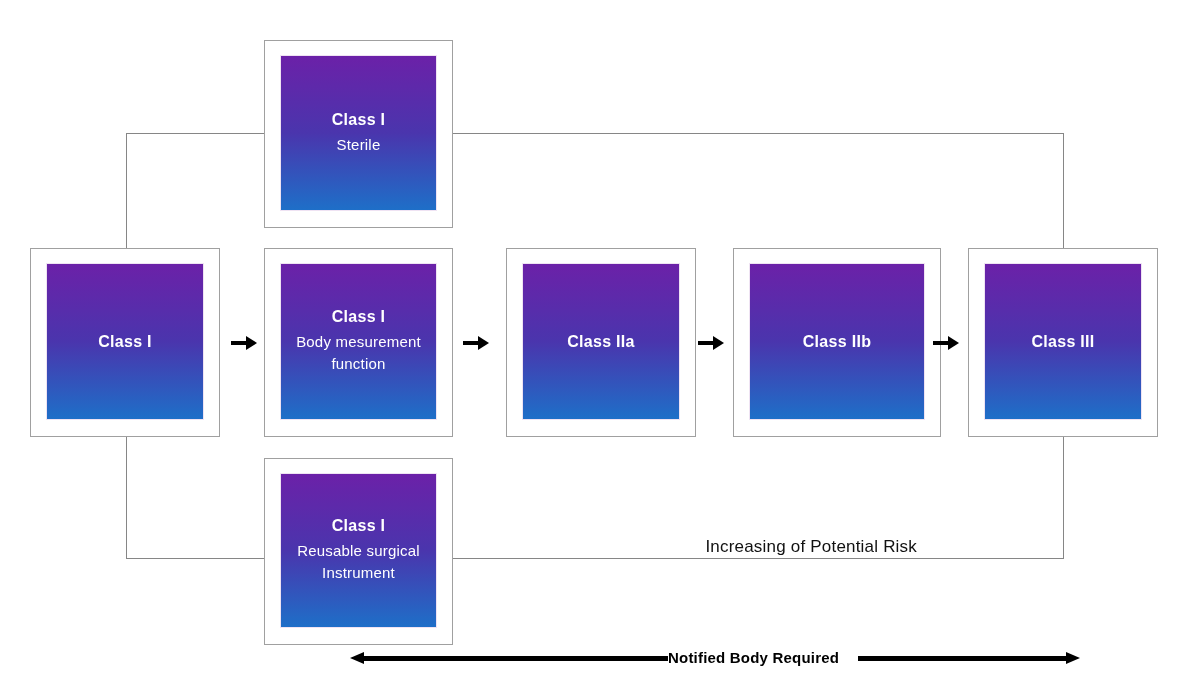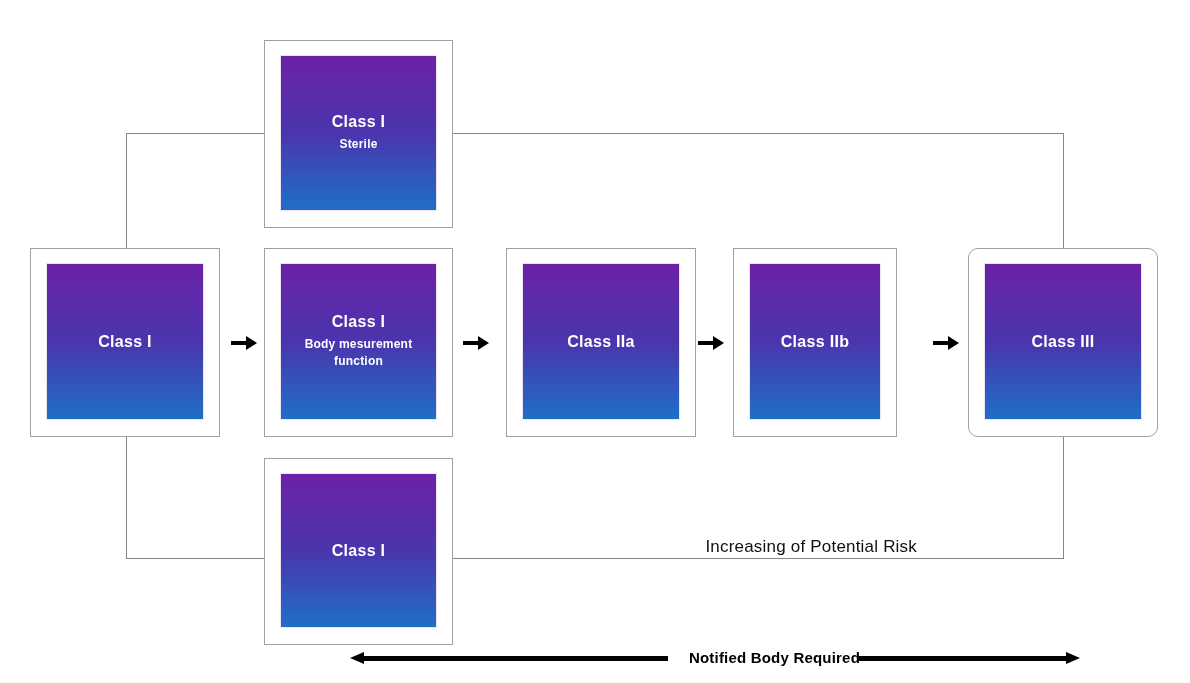--- a/index.html
+++ b/index.html
@@ -26,22 +26,22 @@
   
   .container-box {
     position: absolute;
     background: #ffffff;
     border: 1px solid #a0a0a0;
   }
   .pos-sterile  { left: 264px; top: 40px;  width: 189px; height: 188px; }
   .pos-class1   { left: 30px;  top: 248px; width: 190px; height: 189px; }
   .pos-measure  { left: 264px; top: 248px; width: 189px; height: 189px; }
   .pos-class2a  { left: 498px; top: 248px; width: 190px; height: 189px; margin-left: 8px; }
-  .pos-class2b  { left: 733px; top: 248px; width: 164px; height: 189px; }
-  .pos-class3   { left: 968px; top: 248px; width: 190px; height: 189px; border-radius: 10px; }
+  .pos-class2b  { left: 733px; top: 248px; width: 208px; height: 189px; }
+  .pos-class3   { left: 968px; top: 248px; width: 190px; height: 189px; }
   .pos-reusable { left: 264px; top: 458px; width: 189px; height: 187px; }
 
   
   .grad-box {
     position: absolute;
     left: 15px; right: 15px; top: 14px; bottom: 16px;
     background: linear-gradient(180deg, #6b21a8 0%, #4a35ad 50%, #1e6fc8 100%);
     border: 1px solid #efe3f3;
     display: flex;
     flex-direction: column;
@@ -49,22 +49,22 @@
     justify-content: center;
     text-align: center;
     color: #ffffff;
   }
   .node-title {
     font-size: 16px;
     font-weight: 600;
     letter-spacing: 0.3px;
   }
   .node-sub {
-    font-size: 12px;
-    font-weight: 700;
+    font-size: 15px;
+    font-weight: 400;
     line-height: 1.45;
     margin-top: 5px;
     padding: 0 10px;
     letter-spacing: 0.2px;
   }
   .node-sub:empty { display: none; }
 
   
   .flow-arrow { position: absolute; width: 26px; height: 14px; top: 336px; }
   .flow-arrow .stem {
@@ -97,21 +97,21 @@
   .span-arrow-part { position: absolute; }
   .sa-head-left {
     left: 350px; top: 652px; width: 0; height: 0;
     border-right: 14px solid #000;
     border-top: 6px solid transparent;
     border-bottom: 6px solid transparent;
   }
   .sa-line-left  { left: 362px; top: 656px; width: 306px; height: 5px; background: #000; }
   .sa-label {
     left: 668px; top: 649px; width: 192px;
-    text-align: right;
+    text-align: left;
     font-size: 15px;
     font-weight: 700;
     color: #000000;
     letter-spacing: 0.2px;
     white-space: nowrap;
   }
   .sa-line-right { left: 858px; top: 656px; width: 208px; height: 5px; background: #000; }
   .sa-head-right {
     left: 1066px; top: 652px; width: 0; height: 0;
     border-left: 14px solid #000;
@@ -169,20 +169,21 @@
   <div class="container-box pos-class3">
     <div class="grad-box">
       <div class="node-title">Class III</div>
 
     </div>
   </div>
 
   <div class="container-box pos-reusable">
     <div class="grad-box">
       <div class="node-title">Class I</div>
+      <div class="node-sub">Reusable surgical Instrument</div>
     </div>
   </div>
 
   <div class="flow-arrow fa-1">
     <div class="stem"></div>
       <div class="head"></div>
   </div>
   <div class="flow-arrow fa-2">
     <div class="stem"></div>
       <div class="head"></div>

